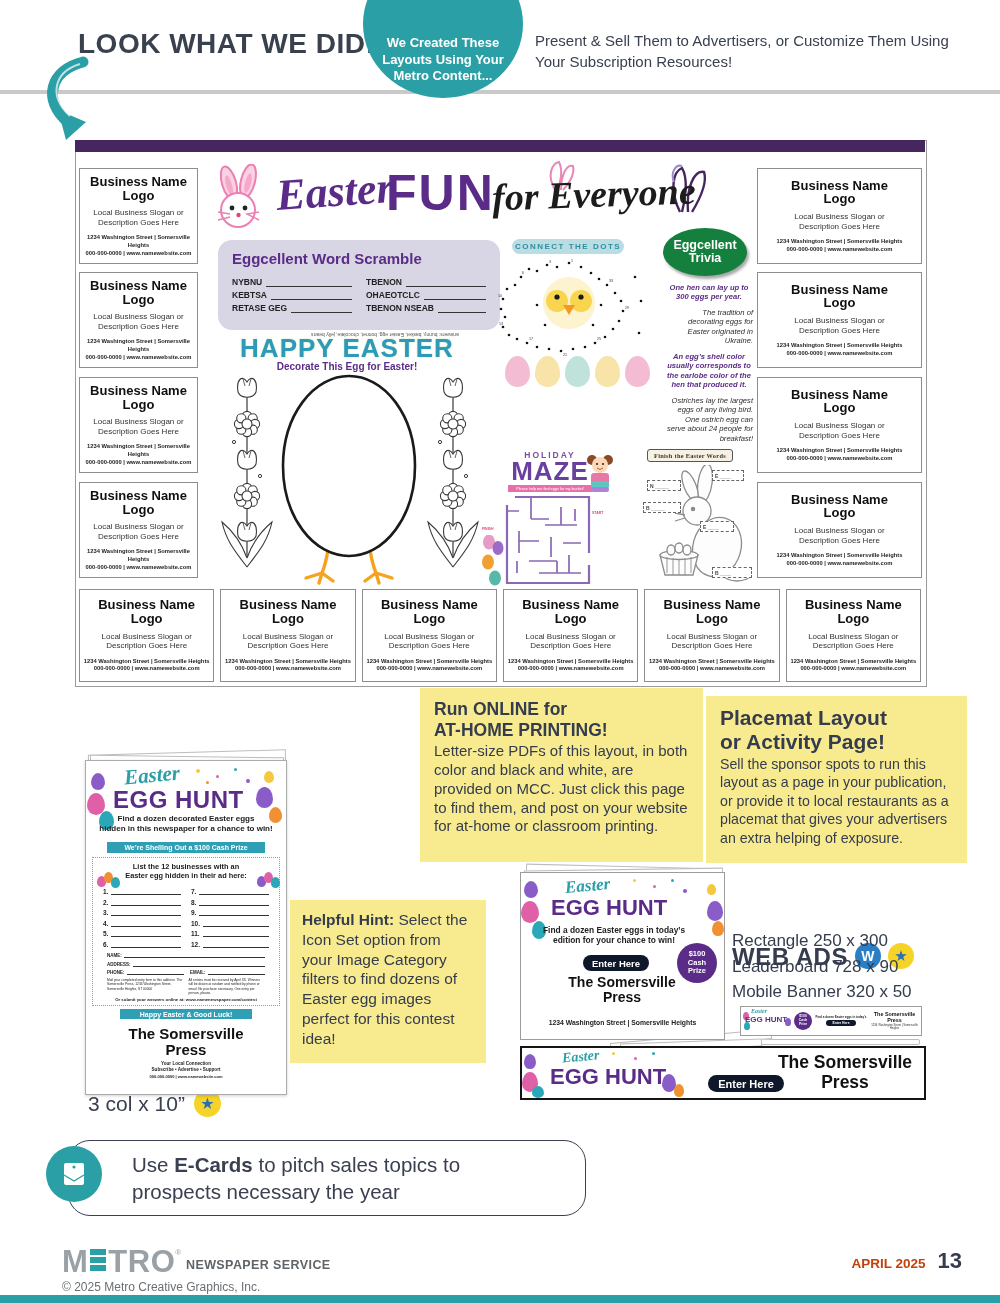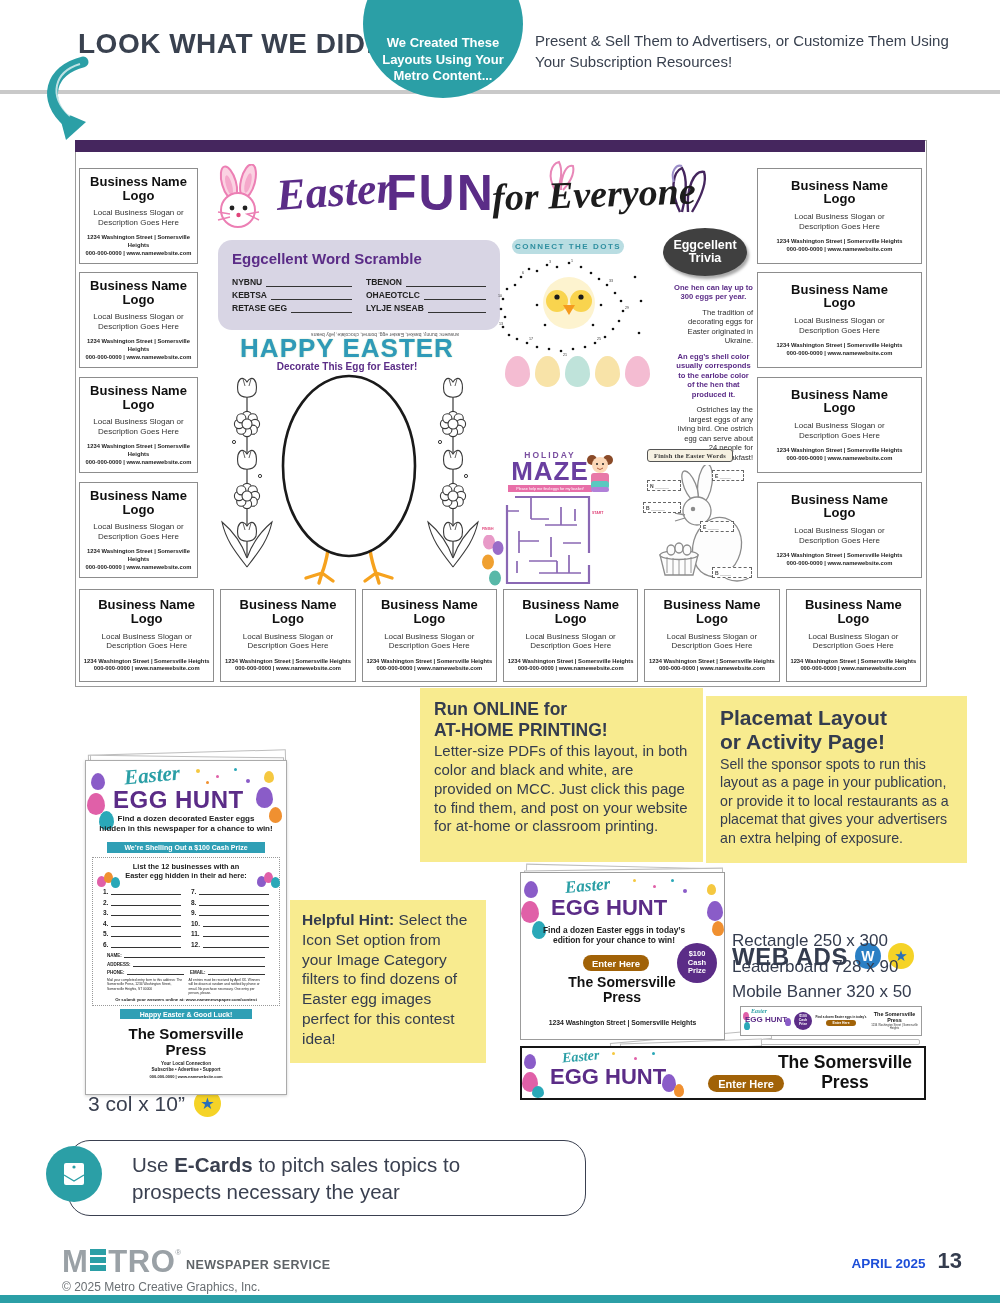--- a/index.html
+++ b/index.html
@@ -52,25 +52,25 @@
   .eggart{left:220px;top:372px;}
 
   
   .cd-pill{left:512px;top:239px;width:112px;height:15px;background:#b9dde2;border-radius:8px;color:#2f8fa0;
            font-size:8px;font-weight:800;letter-spacing:1.5px;display:flex;align-items:center;justify-content:center;}
   .cd-art{left:495px;top:257px;}
   .egg-row{left:505px;top:356px;display:flex;gap:5px;}
   .egg-row i{display:block;width:25px;height:31px;border-radius:50% 50% 50% 50%/58% 58% 42% 42%;}
 
   
-  .trivia-oval{left:663px;top:228px;width:84px;height:48px;background:#404040;border-radius:50%;
+  .trivia-oval{left:663px;top:228px;width:84px;height:48px;background:#15803d;border-radius:50%;
                color:#fff;display:flex;flex-direction:column;align-items:center;justify-content:center;
                font-size:12.5px;font-weight:800;line-height:1.05;box-shadow:2px 3px 3px rgba(0,0,0,.35);}
   .trivia-col{left:657px;top:283px;width:96px;text-align:center;font-size:7.6px;line-height:1.25;}
-  .trivia-col p{margin:0 0 6px 17px;}
+  .trivia-col p{margin:0 0 6px 8px;font-style:italic;}
   .tv-p{color:#5b2c87;font-weight:bold;}
   .tv-d{color:#2e2e2e;text-align:right;}
 
   
   .mz-holiday{left:508px;top:450px;width:84px;text-align:center;font-size:8.5px;font-weight:800;
               letter-spacing:2px;color:#7a4fa0;}
   .mz-word{left:502px;top:456px;width:96px;text-align:center;font-size:26px;font-weight:900;color:#6a3fa0;
            letter-spacing:1px;}
   .mz-tag{left:508px;top:485px;width:84px;height:7px;background:#e86fa8;color:#fff;font-size:3.8px;
           display:flex;align-items:center;justify-content:center;}
@@ -137,21 +137,21 @@
 
   
   .webad{left:520px;top:872px;width:205px;height:168px;background:#fff;border:1px solid #9c9c9c;z-index:2;box-sizing:border-box;}
   .w-easter{left:44px;top:3px;font-family:"Liberation Serif",serif;font-style:italic;font-weight:bold;
             font-size:17px;color:#2b9fa6;transform:rotate(-5deg);}
   .w-egghunt{left:30px;top:22px;font-size:22px;font-weight:900;color:#5b2c87;}
   .w-line{width:170px;text-align:center;font-size:8.4px;font-weight:bold;color:#222;}
   .w-circ{left:156px;top:70px;width:40px;height:40px;border-radius:50%;background:#5b2c87;color:#fff;
           font-size:7.5px;font-weight:bold;line-height:1.15;display:flex;flex-direction:column;
           align-items:center;justify-content:center;}
-  .pill{background:#a16207;color:#fff;font-weight:bold;border-radius:10px;display:flex;align-items:center;justify-content:center;}
+  .pill{background:#0f172a;color:#fff;font-weight:bold;border-radius:10px;display:flex;align-items:center;justify-content:center;}
   .w-pill{left:62px;top:82px;width:66px;height:16px;font-size:9.5px;}
   .w-press{left:36px;top:102px;width:130px;text-align:center;font-size:14px;font-weight:800;color:#111;line-height:1.1;}
   .w-addr{left:0;top:146px;width:100%;text-align:center;font-size:6.8px;font-weight:bold;color:#222;}
 
   
   .wa-head{left:732px;top:895px;display:flex;align-items:flex-start;gap:7px;margin-top:48px;}
   .wa-title{font-size:24px;font-weight:900;color:#343c4e;letter-spacing:.5px;}
   .w-circle{width:26px;height:26px;border-radius:50%;background:#2a7fc4;color:#fff;font-weight:900;font-size:14px;
             display:flex;align-items:center;justify-content:center;}
   .wa-items{left:732px;top:928px;font-size:17px;color:#343c4e;line-height:1.5;}
@@ -188,21 +188,21 @@
 
   
   .metro{left:62px;top:1246px;display:flex;align-items:flex-start;}
   .m-l{font-size:31px;font-weight:bold;color:#9aa1a6;letter-spacing:.5px;line-height:1;}
   .m-e{display:inline-flex;flex-direction:column;gap:2.5px;margin:3px 2px 0;}
   .m-e i{display:block;width:16px;height:5.5px;background:#2b9fa6;}
   .m-reg{font-size:8px;color:#9aa1a6;margin-top:2px;}
   .m-svc{left:186px;top:1258px;font-size:12.5px;font-weight:800;color:#5f6468;letter-spacing:.4px;}
   .m-copy{left:62px;top:1280px;font-size:12px;color:#6a6f73;}
   .f-right{left:0;top:1248px;width:962px;display:flex;justify-content:flex-end;align-items:baseline;gap:12px;}
-  .f-date{font-size:13.5px;font-weight:800;color:#1d4ed8;}
+  .f-date{font-size:13.5px;font-weight:800;color:#c2410c;}
   .f-page{font-size:22px;font-weight:800;color:#343c4e;}
   .foot-bar{left:0;top:1295px;width:1000px;height:8px;background:#2b9fa6;}
 
   .dotc{position:absolute;border-radius:50%;}
 </style>
 </head>
 <body>
 
 <div id="page">
 
@@ -338,21 +338,21 @@
       <div class="scr-col">
         <div class="scr-row">
             <span>TBENON</span>
             <span class="scr-line"></span>
           </div>
         <div class="scr-row">
             <span>OHAEOTCLC</span>
             <span class="scr-line"></span>
           </div>
         <div class="scr-row">
-            <span>LYLJE NSEAB</span>
+            <span>TBENON NSEAB</span>
             <span class="scr-line"></span>
           </div>
       </div>
     </div>
   </div>
   <div class="abs scr-ans">answers: bunny, basket, Easter egg, bonnet, chocolate, jelly beans</div>
 
   <div class="abs happy">HAPPY EASTER</div>
   <div class="abs decorate">Decorate This Egg for Easter!</div>
   <svg class="abs eggart" width="260" height="215" viewBox="0 0 260 215">

